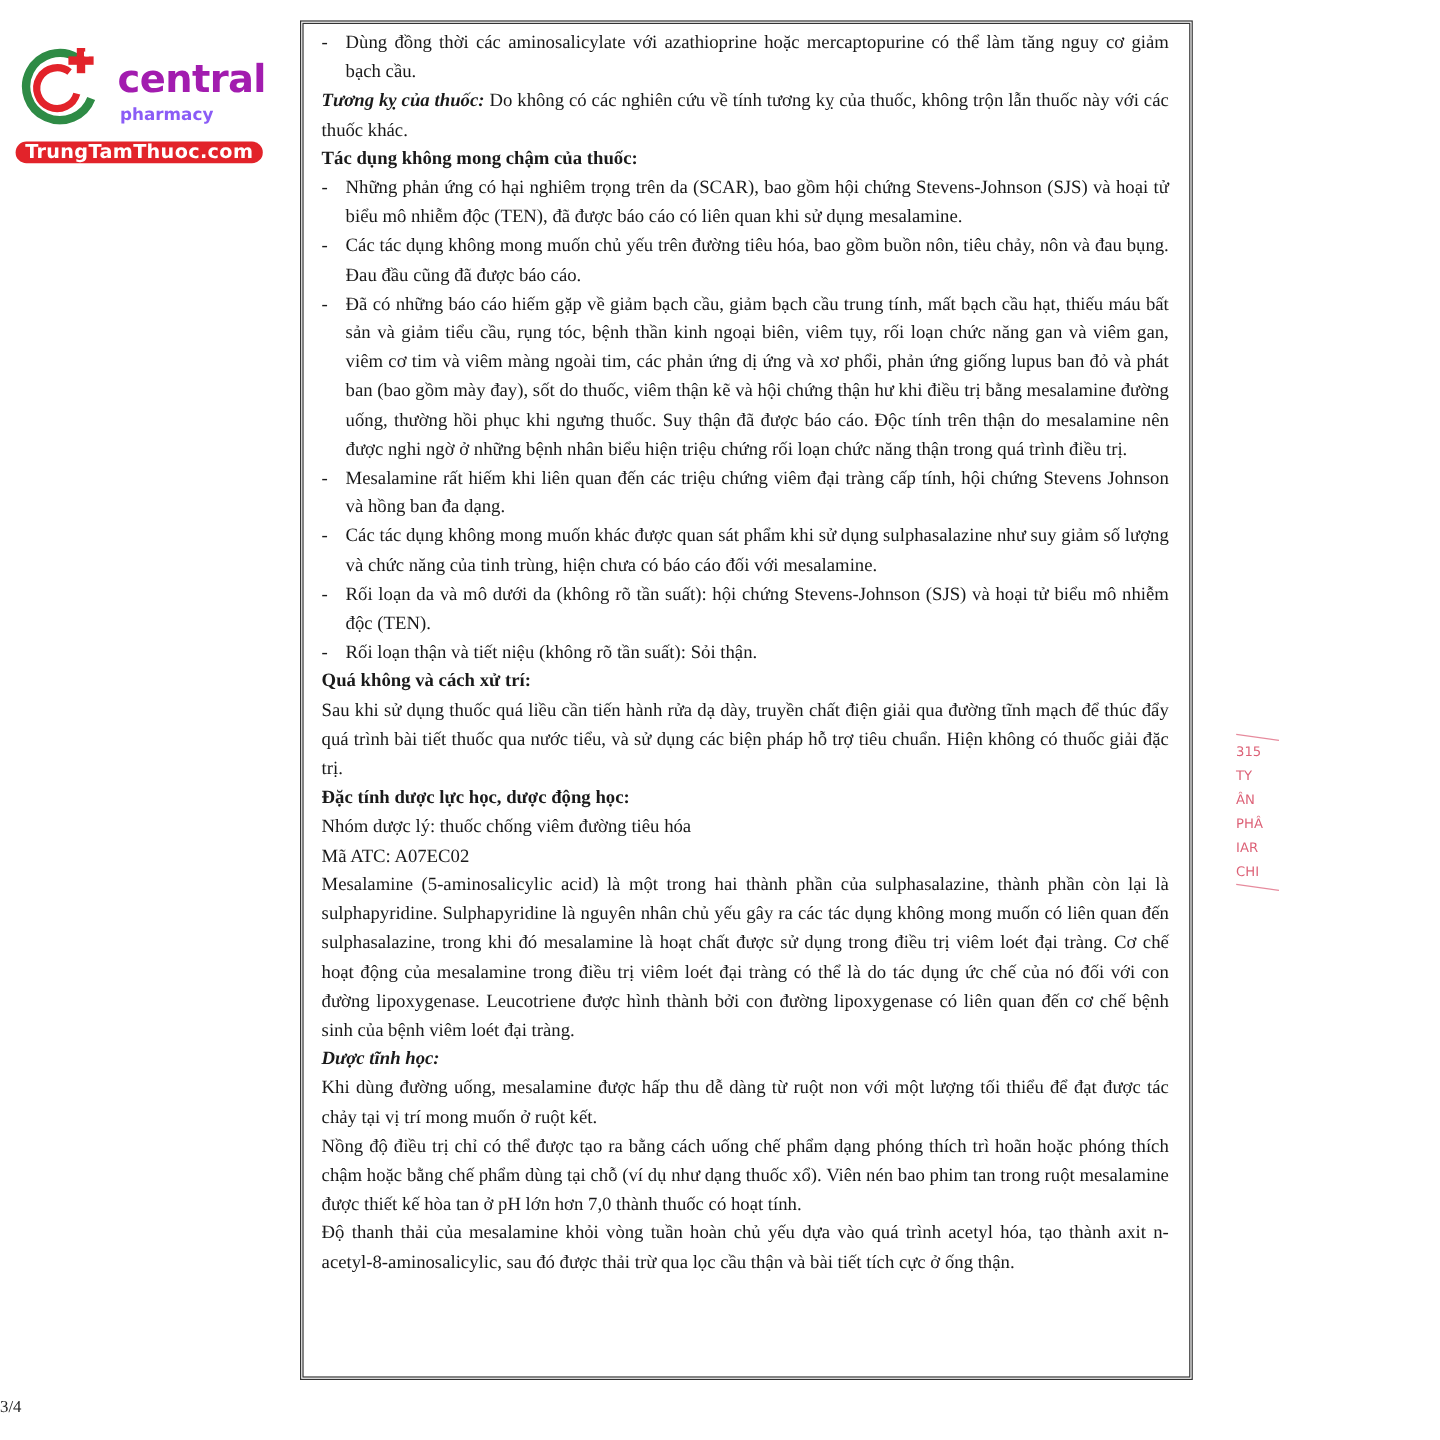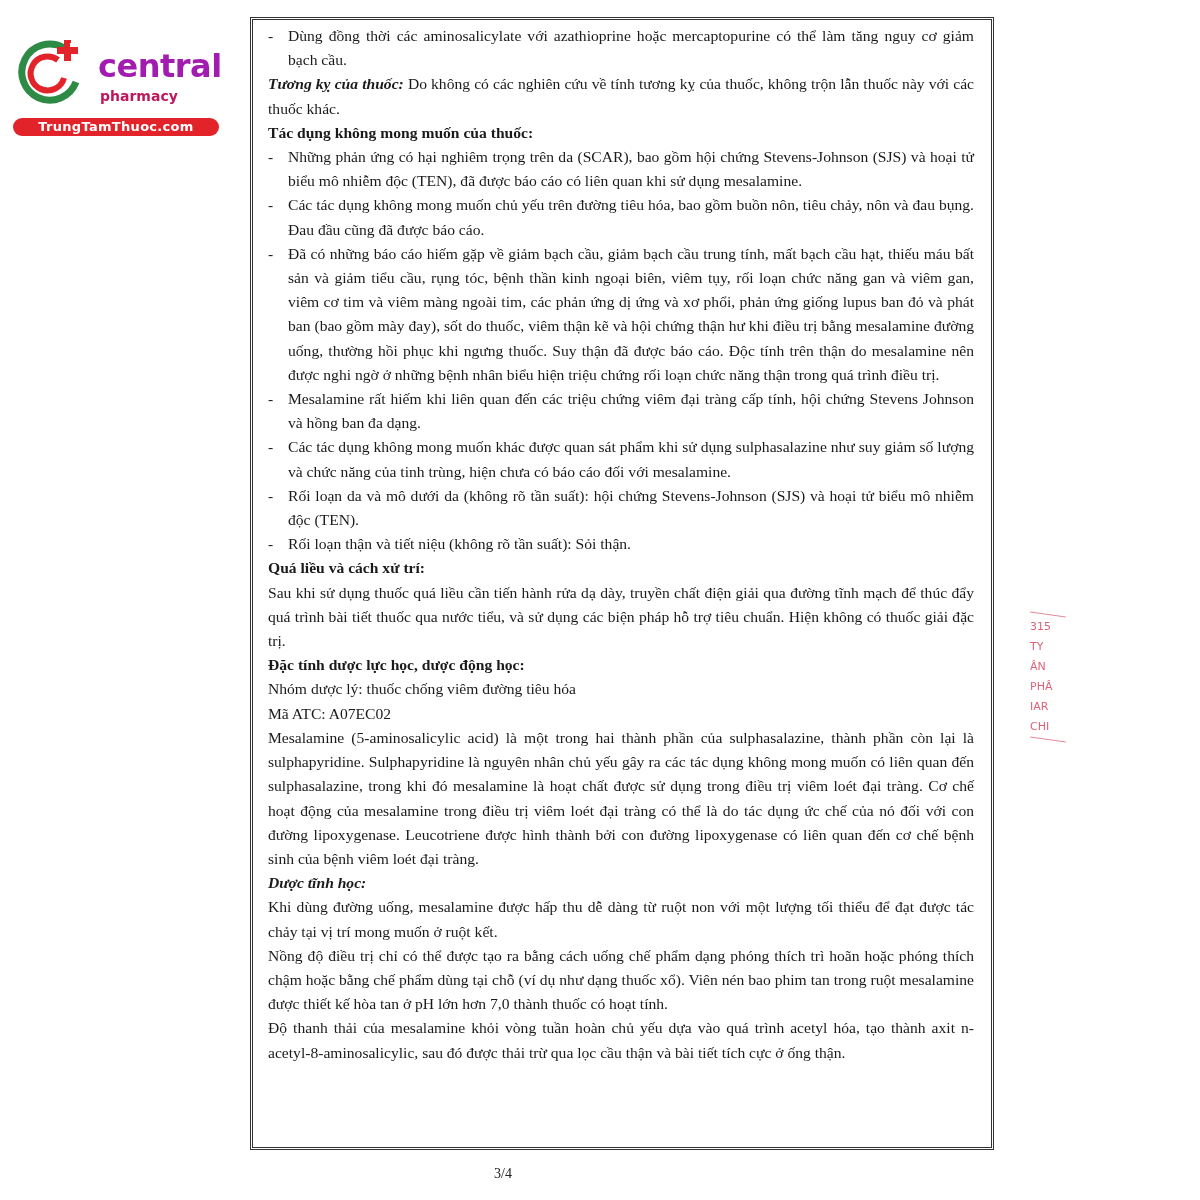--- a/index.html
+++ b/index.html
@@ -5,33 +5,33 @@
   html, body { margin:0; padding:0; }
   body {
     width:1200px; height:1200px; background:#ffffff; position:relative; overflow:hidden;
     font-family:"Liberation Serif", serif; color:#1a1a1a;
   }
   .logo { position:absolute; left:10px; top:38px; width:210px; height:100px; }
   .logo-mark { position:absolute; left:4px; top:0; width:68px; height:66px; }
   .logo-word { position:absolute; left:88px; top:8px; font-family:"DejaVu Sans", sans-serif; font-weight:bold;
     font-size:32px; color:#a21caf; letter-spacing:-0.5px; line-height:40px; }
   .logo-sub { position:absolute; left:90px; top:50px; font-family:"DejaVu Sans", sans-serif; font-weight:bold;
-    font-size:14px; color:#be185d; line-height:16px; }
+    font-size:14px; color:#8b5cf6; line-height:16px; }
   .logo-pill { position:absolute; left:3px; top:80px; width:206px; height:18px; background:#e2232a; border-radius:9px;
-    color:#fff; font-family:"DejaVu Sans", sans-serif; font-weight:bold; font-size:13px; line-height:18px; text-align:center; letter-spacing:0.3px;}
+    color:#fff; font-family:"DejaVu Sans", sans-serif; font-weight:bold; font-size:16px; line-height:18px; text-align:center; letter-spacing:0.3px;}
   .frame { position:absolute; left:250px; top:17px; width:744px; height:1133px;
     border:3px double #333; box-sizing:border-box; }
   .content { position:absolute; left:268px; top:24px; width:706px; font-size:15.6px; line-height:24.2px; }
   .p { margin:0; text-align:justify; }
   .bullet { position:relative; padding-left:20px; margin:0; text-align:justify; }
   .bullet .dash { position:absolute; left:0; top:0; }
   .h { font-weight:bold; margin:0; }
   .hi { font-weight:bold; font-style:italic; margin:0; }
   .hi-inline { font-weight:bold; font-style:italic;margin-top:43px; }
-  .page-num { position:absolute; left:0; width:1006px; top:1166px; text-align:center; font-size:14px; color:#222; }
+  .page-num { position:absolute; left:0; width:1006px; top:1166px; text-align:left; font-size:14px; color:#222; }
   .stamp { position:absolute; left:1030px; top:612px; width:50px; height:170px; color:#d43a55;
     font-family:"DejaVu Sans", sans-serif; font-size:11px; line-height:20px; opacity:0.8; }
   .stamp span { display:block; }
   .stamp .line { border-top:1.5px solid #e06d84; width:36px; margin:2px 0; transform:rotate(8deg); }
 </style>
 </head>
 <body>
 
 <div class="logo">
   <svg class="logo-mark" viewBox="0 0 68 66">
@@ -45,30 +45,30 @@
   <div class="logo-sub">pharmacy</div>
   <div class="logo-pill">TrungTamThuoc.com</div>
 </div>
 
 <div class="frame"></div>
 
 <div class="content">
   <p class="bullet"><span class="dash">-</span><span>Dùng đồng thời các aminosalicylate với azathioprine hoặc mercaptopurine có thể làm tăng nguy cơ giảm bạch cầu.</span></p>
   <p class="p"><span class="hi-inline">Tương kỵ của thuốc:</span><span> Do không có các nghiên cứu về tính tương kỵ của thuốc, không trộn lẫn thuốc này với các thuốc khác.</span></p>
 
-  <p class="h">Tác dụng không mong muốn của thuốc:</p>
+  <p class="h">Tác dụng không mong chậm của thuốc:</p>
   <p class="bullet"><span class="dash">-</span><span>Những phản ứng có hại nghiêm trọng trên da (SCAR), bao gồm hội chứng Stevens-Johnson (SJS) và hoại tử biểu mô nhiễm độc (TEN), đã được báo cáo có liên quan khi sử dụng mesalamine.</span></p>
   <p class="bullet"><span class="dash">-</span><span>Các tác dụng không mong muốn chủ yếu trên đường tiêu hóa, bao gồm buồn nôn, tiêu chảy, nôn và đau bụng. Đau đầu cũng đã được báo cáo.</span></p>
   <p class="bullet"><span class="dash">-</span><span>Đã có những báo cáo hiếm gặp về giảm bạch cầu, giảm bạch cầu trung tính, mất bạch cầu hạt, thiếu máu bất sản và giảm tiểu cầu, rụng tóc, bệnh thần kinh ngoại biên, viêm tụy, rối loạn chức năng gan và viêm gan, viêm cơ tim và viêm màng ngoài tim, các phản ứng dị ứng và xơ phổi, phản ứng giống lupus ban đỏ và phát ban (bao gồm mày đay), sốt do thuốc, viêm thận kẽ và hội chứng thận hư khi điều trị bằng mesalamine đường uống, thường hồi phục khi ngưng thuốc. Suy thận đã được báo cáo. Độc tính trên thận do mesalamine nên được nghi ngờ ở những bệnh nhân biểu hiện triệu chứng rối loạn chức năng thận trong quá trình điều trị.</span></p>
   <p class="bullet"><span class="dash">-</span><span>Mesalamine rất hiếm khi liên quan đến các triệu chứng viêm đại tràng cấp tính, hội chứng Stevens Johnson và hồng ban đa dạng.</span></p>
   <p class="bullet"><span class="dash">-</span><span>Các tác dụng không mong muốn khác được quan sát phẩm khi sử dụng sulphasalazine như suy giảm số lượng và chức năng của tinh trùng, hiện chưa có báo cáo đối với mesalamine.</span></p>
   <p class="bullet"><span class="dash">-</span><span>Rối loạn da và mô dưới da (không rõ tần suất): hội chứng Stevens-Johnson (SJS) và hoại tử biểu mô nhiễm độc (TEN).</span></p>
   <p class="bullet"><span class="dash">-</span><span>Rối loạn thận và tiết niệu (không rõ tần suất): Sỏi thận.</span></p>
 
-  <p class="h">Quá liều và cách xử trí:</p>
+  <p class="h">Quá không và cách xử trí:</p>
   <p class="p">Sau khi sử dụng thuốc quá liều cần tiến hành rửa dạ dày, truyền chất điện giải qua đường tĩnh mạch để thúc đẩy quá trình bài tiết thuốc qua nước tiểu, và sử dụng các biện pháp hỗ trợ tiêu chuẩn. Hiện không có thuốc giải đặc trị.</p>
 
   <p class="h">Đặc tính dược lực học, dược động học:</p>
   <p class="p">Nhóm dược lý: thuốc chống viêm đường tiêu hóa</p>
   <p class="p">Mã ATC: A07EC02</p>
   <p class="p">Mesalamine (5-aminosalicylic acid) là một trong hai thành phần của sulphasalazine, thành phần còn lại là sulphapyridine. Sulphapyridine là nguyên nhân chủ yếu gây ra các tác dụng không mong muốn có liên quan đến sulphasalazine, trong khi đó mesalamine là hoạt chất được sử dụng trong điều trị viêm loét đại tràng. Cơ chế hoạt động của mesalamine trong điều trị viêm loét đại tràng có thể là do tác dụng ức chế của nó đối với con đường lipoxygenase. Leucotriene được hình thành bởi con đường lipoxygenase có liên quan đến cơ chế bệnh sinh của bệnh viêm loét đại tràng.</p>
 
   <p class="hi">Dược tĩnh học:</p>
   <p class="p">Khi dùng đường uống, mesalamine được hấp thu dễ dàng từ ruột non với một lượng tối thiểu để đạt được tác chảy tại vị trí mong muốn ở ruột kết.</p>
   <p class="p">Nồng độ điều trị chỉ có thể được tạo ra bằng cách uống chế phẩm dạng phóng thích trì hoãn hoặc phóng thích chậm hoặc bằng chế phẩm dùng tại chỗ (ví dụ như dạng thuốc xổ). Viên nén bao phim tan trong ruột mesalamine được thiết kế hòa tan ở pH lớn hơn 7,0 thành thuốc có hoạt tính.</p>

